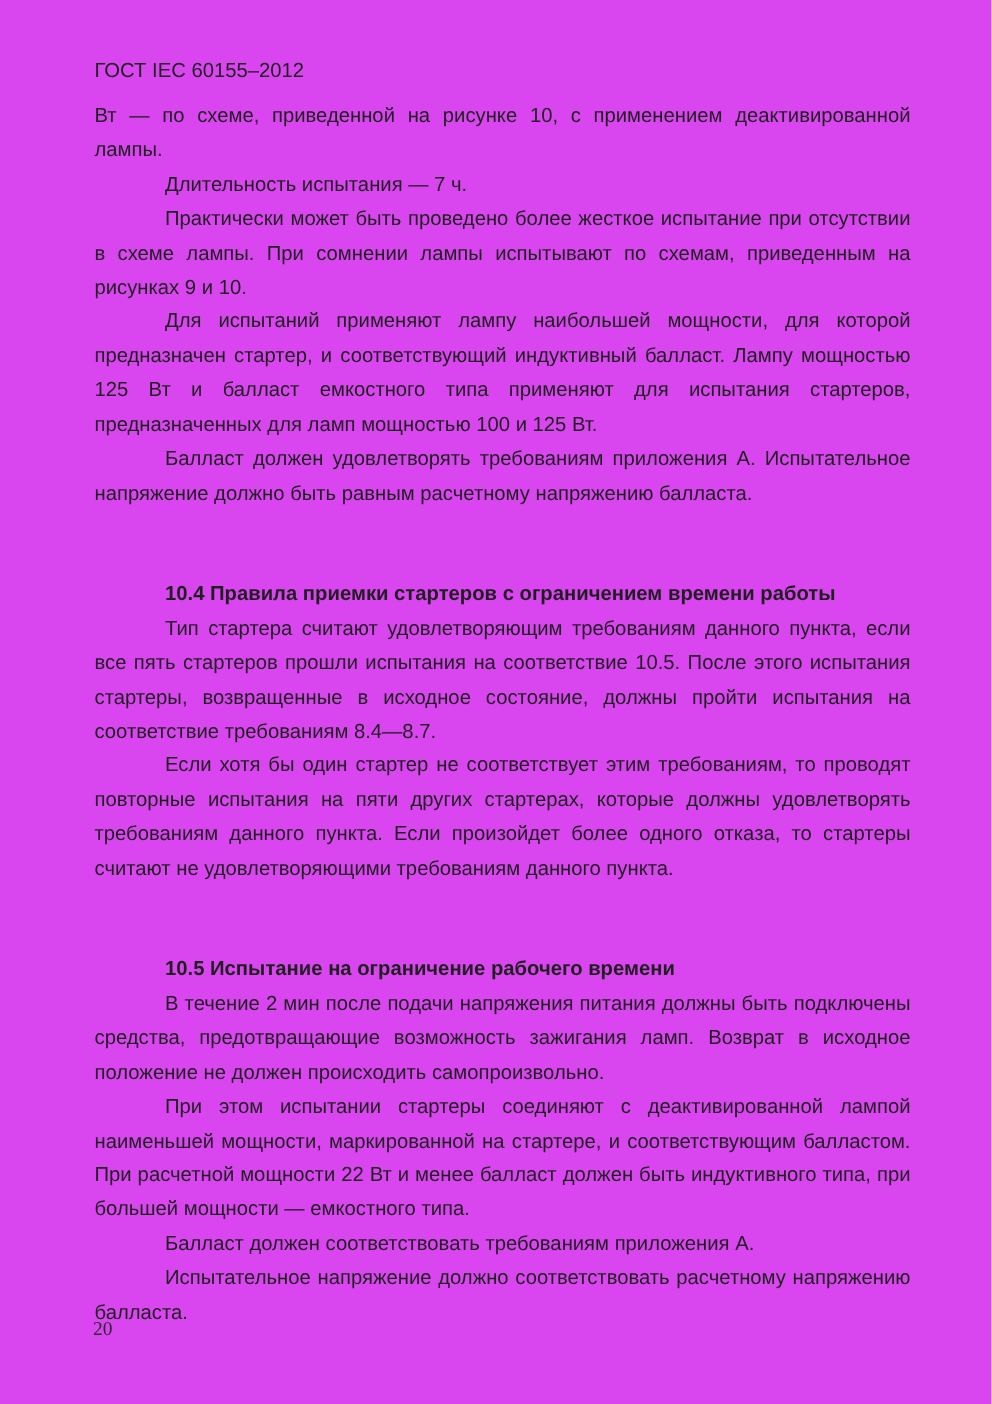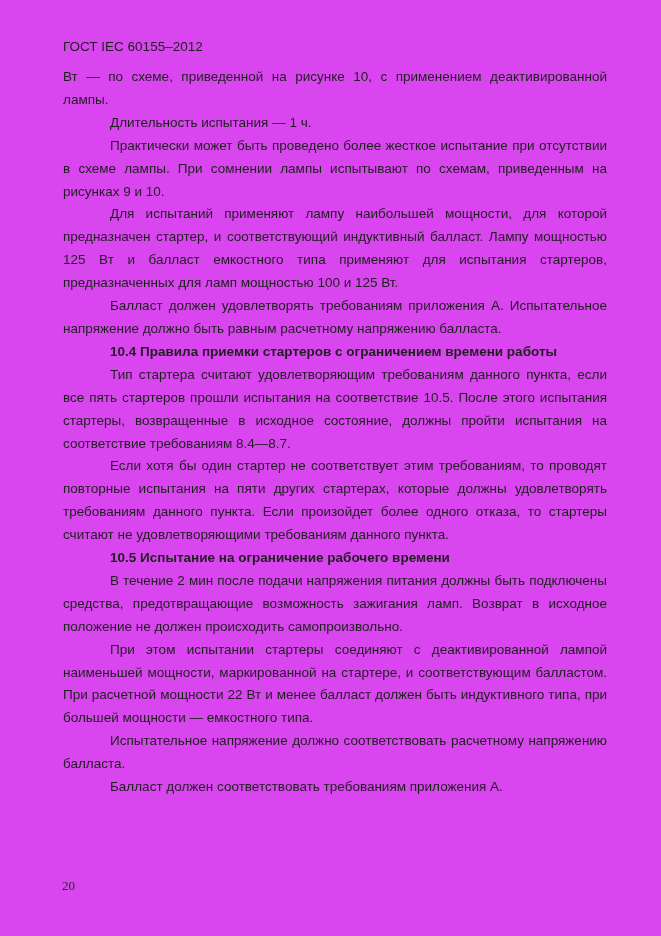--- a/index.html
+++ b/index.html
@@ -36,46 +36,47 @@
     line-height: 22.9px;
     text-align: justify;
     text-align-last: left;
     text-indent: 47px;
   }
   .para.no-indent {
     text-indent: 0;
   }
   .para.heading {
     font-weight: 700;
+    margin-top: 44px;
   }
   .doc-footer {
     position: absolute;
     left: 62px;
     top: 878px;
     font-family: Liberation Serif, serif;
     font-size: 13px;
     color: #2a2a2a;
   }
 </style>
 </head>
 <body>
 
 <div class="page">
   <div class="doc-header">ГОСТ IEC 60155–2012</div>
 
   <main class="doc-body">
       <p class="para no-indent">Вт — по схеме, приведенной на рисунке 10, с применением деактивированной лампы.</p>
-      <p class="para">Длительность испытания — 1 ч.</p>
+      <p class="para">Длительность испытания — 7 ч.</p>
       <p class="para">Практически может быть проведено более жесткое испытание при отсутствии в схеме лампы. При сомнении лампы испытывают по схемам, приведенным на рисунках 9 и 10.</p>
       <p class="para">Для испытаний применяют лампу наибольшей мощности, для которой предназначен стартер, и соответствующий индуктивный балласт. Лампу мощностью 125 Вт и балласт емкостного типа применяют для испытания стартеров, предназначенных для ламп мощностью 100 и 125 Вт.</p>
       <p class="para">Балласт должен удовлетворять требованиям приложения А. Испытательное напряжение должно быть равным расчетному напряжению балласта.</p>
       <p class="para heading">10.4 Правила приемки стартеров с ограничением времени работы</p>
       <p class="para">Тип стартера считают удовлетворяющим требованиям данного пункта, если все пять стартеров прошли испытания на соответствие 10.5. После этого испытания стартеры, возвращенные в исходное состояние, должны пройти испытания на соответствие требованиям 8.4—8.7.</p>
       <p class="para">Если хотя бы один стартер не соответствует этим требованиям, то проводят повторные испытания на пяти других стартерах, которые должны удовлетворять требованиям данного пункта. Если произойдет более одного отказа, то стартеры считают не удовлетворяющими требованиям данного пункта.</p>
       <p class="para heading">10.5 Испытание на ограничение рабочего времени</p>
       <p class="para">В течение 2 мин после подачи напряжения питания должны быть подключены средства, предотвращающие возможность зажигания ламп. Возврат в исходное положение не должен происходить самопроизвольно.</p>
       <p class="para">При этом испытании стартеры соединяют с деактивированной лампой наименьшей мощности, маркированной на стартере, и соответствующим балластом. При расчетной мощности 22 Вт и менее балласт должен быть индуктивного типа, при большей мощности — емкостного типа.</p>
+      <p class="para">Балласт должен соответствовать требованиям приложения А.</p>
       <p class="para">Испытательное напряжение должно соответствовать расчетному напряжению балласта.</p>
-      <p class="para">Балласт должен соответствовать требованиям приложения А.</p>
     </main>
 
   <div class="doc-footer">20</div>
 </div>
 
 </body></html>

